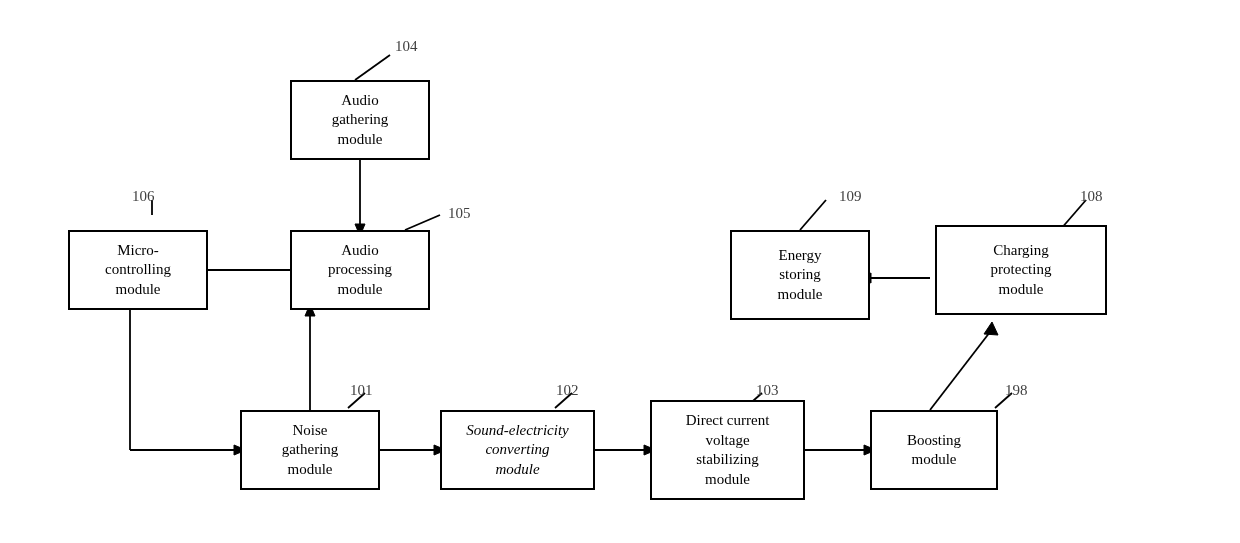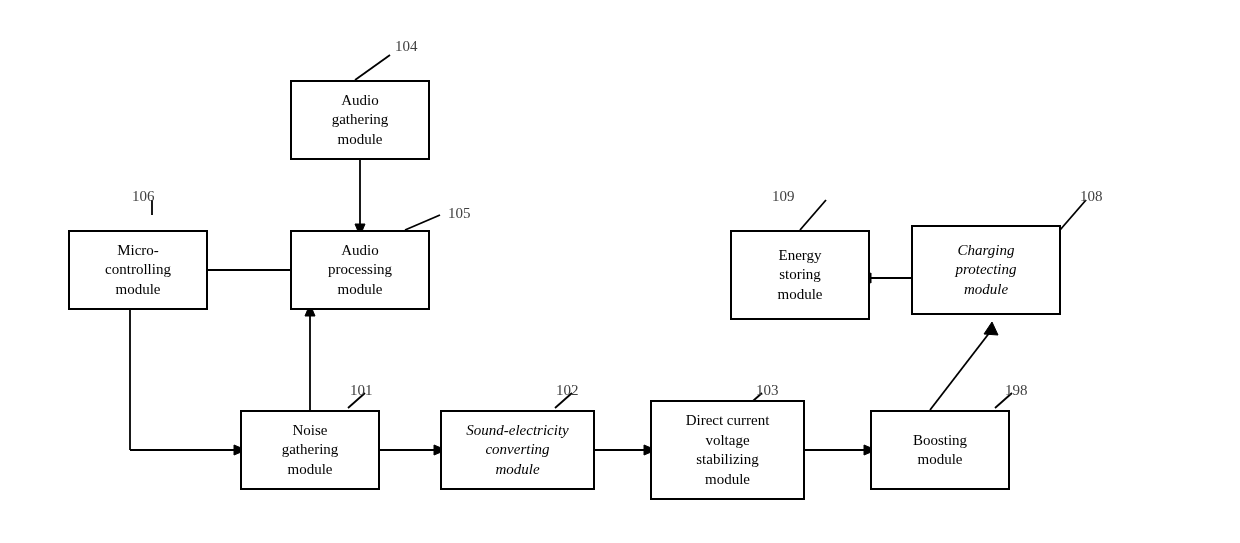--- a/index.html
+++ b/index.html
@@ -122,34 +122,34 @@
   </div>
 
   <div class="box" style="left:440px; top:410px; width:155px; height:80px;font-style:italic;">
     <span>Sound-electricity<br>converting module</span>
   </div>
 
   <div class="box" style="left:650px; top:400px; width:155px; height:100px;">
     <span>Direct current<br>voltage stabilizing<br>module</span>
   </div>
 
-  <div class="box" style="left:870px; top:410px; width:140px; height:80px;">
+  <div class="box" style="left:870px; top:410px; width:128px; height:80px;">
     <span>Boosting<br>module</span>
   </div>
 
   <div class="box" style="left:730px; top:230px; width:140px; height:90px;">
     <span>Energy storing<br>module</span>
   </div>
 
-  <div class="box" style="left:911px; top:225px; width:150px; height:90px;font-style:italic;">
+  <div class="box" style="left:935px; top:225px; width:172px; height:90px;">
     <span>Charging protecting<br>module</span>
   </div>
 
   <div class="label" style="left:395px; top:38px;">104</div>
   <div class="label" style="left:448px; top:205px;">105</div>
   <div class="label" style="left:132px; top:188px;">106</div>
   <div class="label" style="left:350px; top:382px;">101</div>
   <div class="label" style="left:556px; top:382px;">102</div>
   <div class="label" style="left:756px; top:382px;">103</div>
   <div class="label" style="left:1005px; top:382px;">198</div>
   <div class="label" style="left:1080px; top:188px;">108</div>
-  <div class="label" style="left:772px; top:188px;">109</div>
+  <div class="label" style="left:839px; top:188px;">109</div>
 </div>
 
 </body></html>

